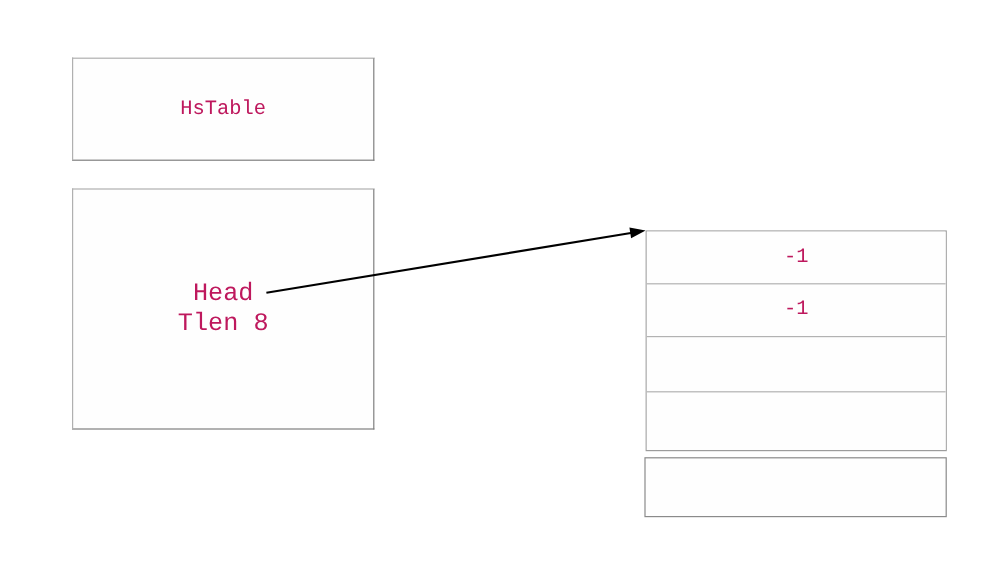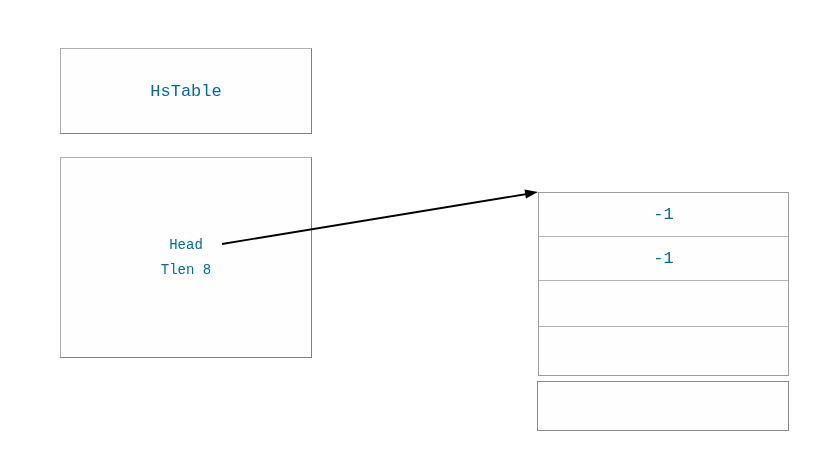--- a/index.html
+++ b/index.html
@@ -6,21 +6,21 @@
     margin: 0;
     padding: 0;
     background: #ffffff;
   }
   .canvas {
     position: relative;
     width: 835px;
     height: 469px;
     background: #ffffff;
     font-family: "Liberation Mono", "DejaVu Sans Mono", monospace;
-    color: #0369a1;
+    color: #be185d;
     overflow: hidden;
   }
   .box {
     position: absolute;
     background: #fefefe;
     border: 1px solid #b0b0b0;
     border-right-color: #7f7f7f;
     border-bottom-color: #7f7f7f;
     box-sizing: border-box;
     display: flex;
@@ -33,21 +33,21 @@
     top: 48px;
     width: 252px;
     height: 86px;
     font-size: 17px;
   }
   .head-box {
     left: 60px;
     top: 157px;
     width: 252px;
     height: 201px;
-    font-size: 14px;
+    font-size: 21px;
     line-height: 25px;
   }
   .head-box .lines {
     display: block;
   }
   .head-box .line {
     display: block;
     white-space: pre;
   }
   .arrow-svg {

